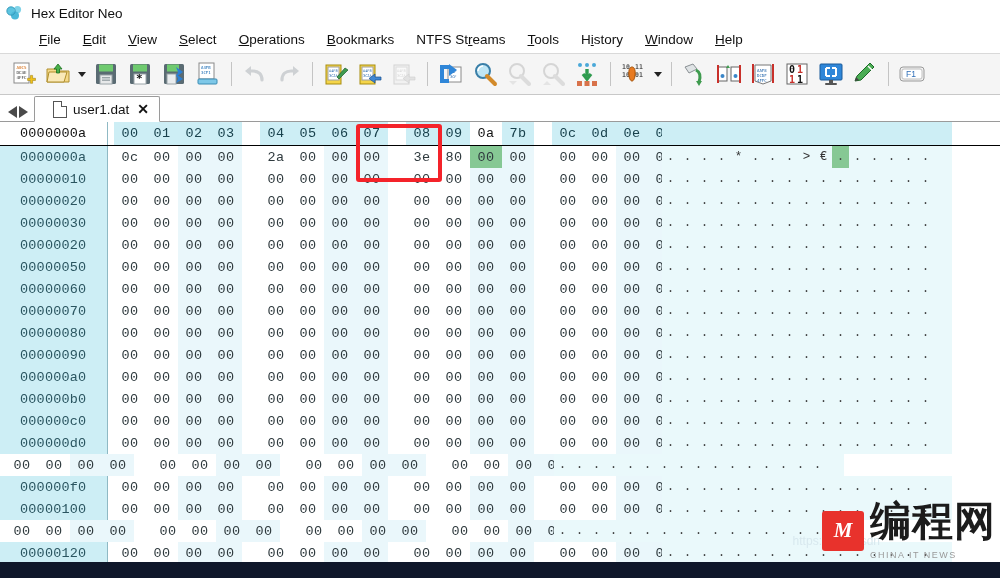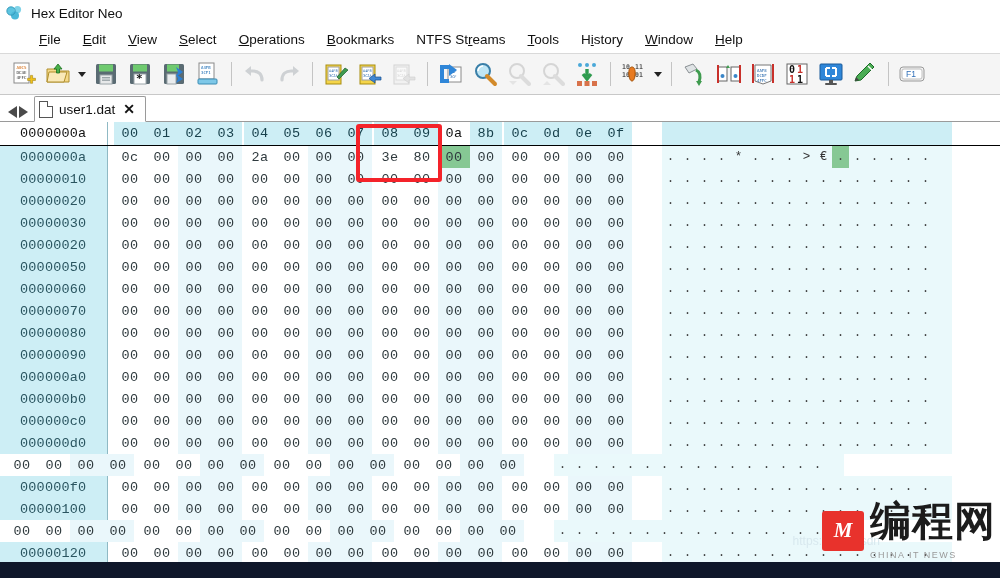--- a/index.html
+++ b/index.html
@@ -58,21 +58,21 @@
   .tabstrip{
     height:26px;background:#ffffff;display:flex;align-items:flex-end;
     border-bottom:1px solid #9a9a9a;position:relative;
   }
   .tabnav{display:flex;align-items:center;gap:2px;padding:0 6px 3px 8px;}
   .tabnav i{width:0;height:0;display:block;}
   .tabnav .l{border-top:6px solid transparent;border-bottom:6px solid transparent;border-right:9px solid #4a4a4a;}
   .tabnav .r{border-top:6px solid transparent;border-bottom:6px solid transparent;border-left:9px solid #4a4a4a;}
   .tab{
     display:flex;align-items:center;gap:6px;height:24px;
-    padding:0 8px 0 4px;background:#fff;
+    padding:0 8px 0 18px;background:#fff;
     border:1px solid #9a9a9a;border-bottom:1px solid #fff;
     border-radius:2px 2px 0 0;position:relative;top:1px;
   }
   .tab-doc{
     width:12px;height:15px;background:#fff;border:1.4px solid #555;position:relative;flex:none;
   }
   .tab-doc:after{
     content:"";position:absolute;right:-1px;top:-1px;width:5px;height:5px;
     background:#fff;border-left:1.4px solid #555;border-bottom:1.4px solid #555;
     transform:none;
@@ -105,21 +105,21 @@
   .hexpane{
     flex:none;width:540px;display:flex;align-items:stretch;
     box-sizing:border-box;
   }
   .cell{
     width:32px;flex:none;display:flex;align-items:center;justify-content:center;
     font-family:"Liberation Mono","DejaVu Sans Mono",monospace;
     font-size:13.5px;letter-spacing:.4px;box-sizing:border-box;
   }
   .cell.g0{margin-left:6px;}
-  .cell.gap{margin-left:2px;}
+  .cell.gap{margin-left:18px;}
   
   .cell.stripe{background:#eaf7fb;}
   .hexhead .cell{color:#18414c;background:#cdeef5;}
   .hexhead .cell.cur{background:#ffffff;color:#111;}
   .row .cell{color:#4f5b5f;}
   .row .cell.val{color:#2f3a3e;}
   .cell.sel{background:#86c894;color:#123b1c;}
 
   .asciipane{
     flex:none;width:290px;margin-left:14px;display:flex;align-items:stretch;
@@ -455,21 +455,21 @@
           <div class="cell">01</div>
           <div class="cell stripe">02</div>
           <div class="cell stripe">03</div>
           <div class="cell gap">04</div>
           <div class="cell">05</div>
           <div class="cell stripe">06</div>
           <div class="cell stripe">07</div>
           <div class="cell gap">08</div>
           <div class="cell">09</div>
           <div class="cell stripe cur">0a</div>
-          <div class="cell stripe">8b</div>
+          <div class="cell stripe">7b</div>
           <div class="cell gap">0c</div>
           <div class="cell">0d</div>
           <div class="cell stripe">0e</div>
           <div class="cell stripe">0f</div>
         </div>
       <div class="asciipane"></div>
     </div>
 
     <div class="hexbody" id="hex-body">
         <div class="row">

